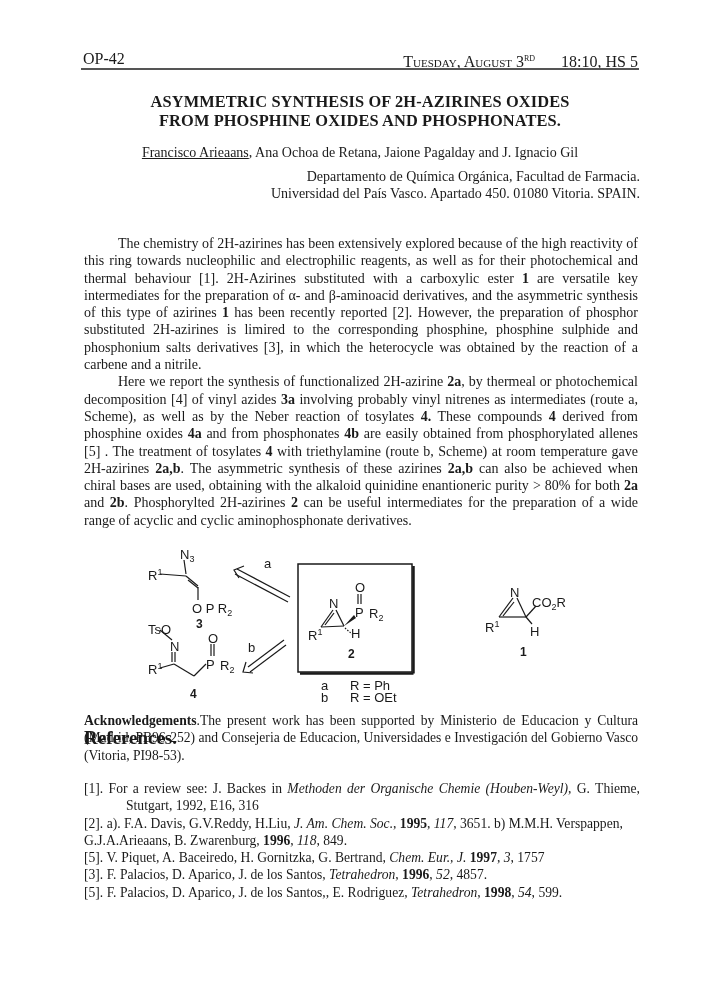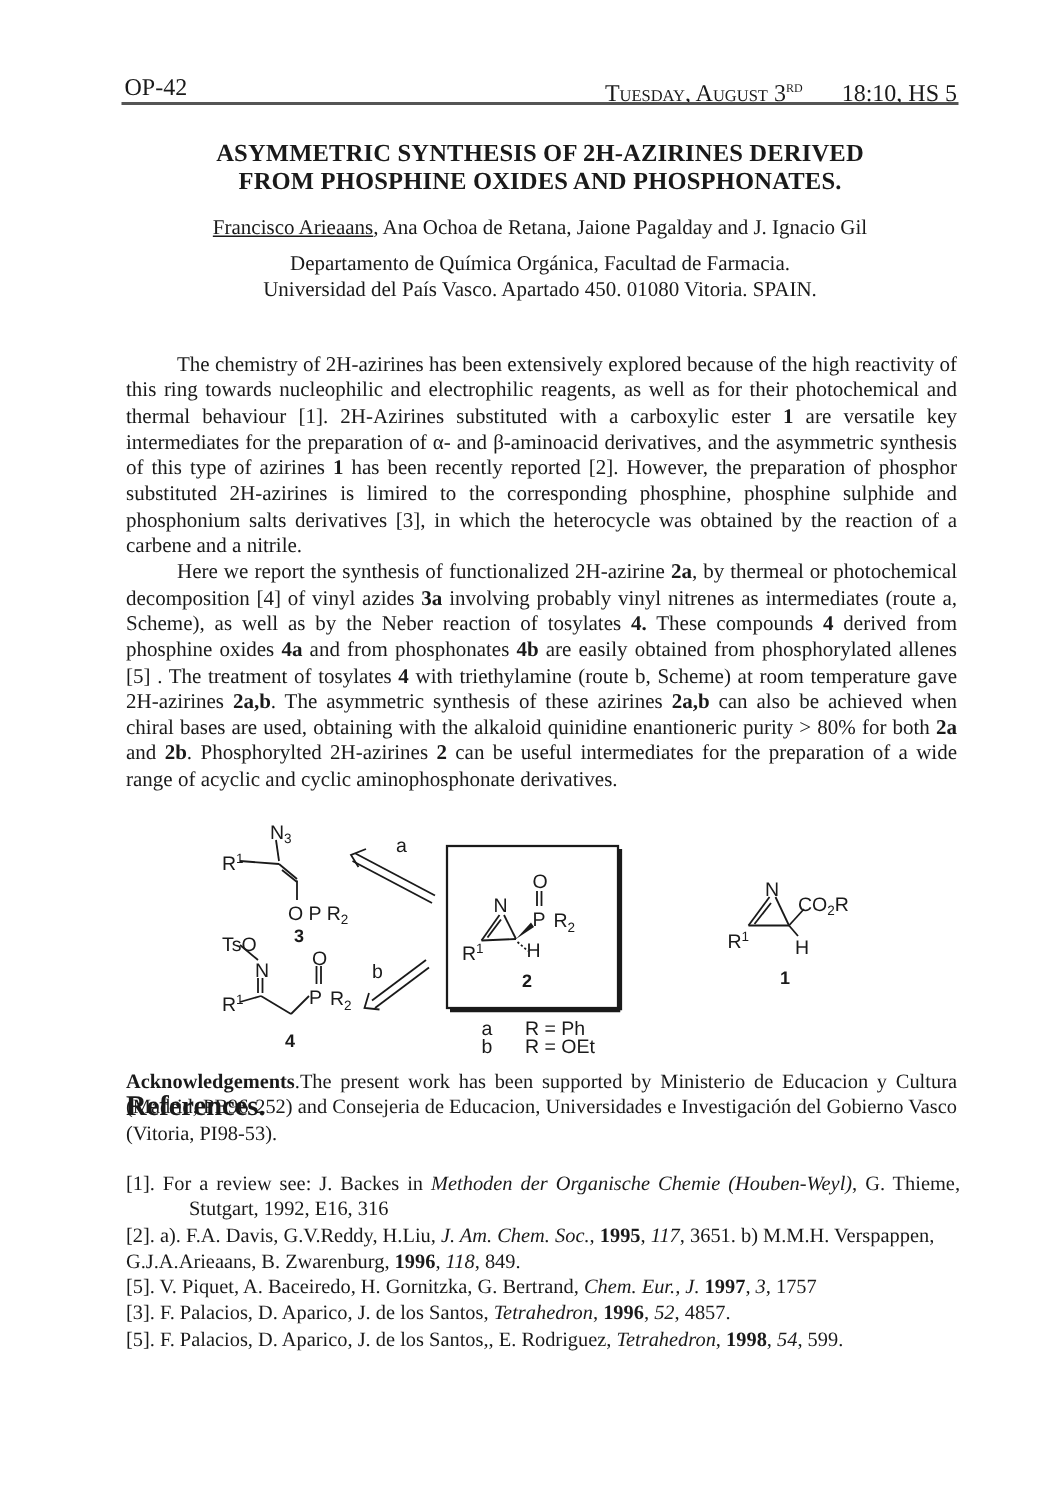--- a/index.html
+++ b/index.html
@@ -8,21 +8,21 @@
   .abs { position:absolute; }
   .hdr { top:50px; font-size:16px; line-height:18px; }
   .hdr-left { left:83px; }
   .hdr-right { right:66px; }
   .sc { font-variant: small-caps; }
   .hdr-rule { left:81px; top:68px; width:558px; height:2px; background:#555; }
   .title { left:80px; width:560px; top:92px; text-align:center; font-weight:bold;
            font-size:16.4px; line-height:19px; letter-spacing:0.1px; }
   .authors { left:80px; width:560px; top:144px; text-align:center; font-size:14px; line-height:17px; }
   .authors u { text-decoration: underline; }
-  .affil { left:80px; width:560px; top:168px; text-align:center; font-size:14px; line-height:17px; }
+  .affil { left:80px; width:560px; top:168px; text-align:right; font-size:14px; line-height:17px; }
   .body-text { left:84px; width:554px; top:235px; font-size:14px; line-height:17.3px; text-align:justify; }
   .body-text p { margin:0; text-indent:34px; }
   .scheme { left:140px; top:540px; width:460px; height:170px; }
   .ack { left:84px; top:712px; width:554px; font-size:13.6px; line-height:17.3px; text-align:justify; }
   .refs-head { left:84px; top:727px; font-size:19px; font-weight:bold; }
   .refs { left:84px; top:780px; width:556px; font-size:13.6px; line-height:17.3px; }
   .refs .ref { margin:0; }
   .refs .hang { padding-left:42px; text-indent:-42px; text-align:justify; }
   b { font-weight:bold; }
   i { font-style:italic;font-family:Liberation Serif, serif; }
@@ -33,21 +33,21 @@
 
 <div class="abs hdr hdr-left">OP-42</div>
 <div class="abs hdr hdr-right">
   <span class="sc">Tuesday, August 3</span><sup style="font-size:8px">RD</sup>
   <span style="display:inline-block;width:18px"></span>
   <span>18:10, HS 5</span>
 </div>
 <div class="abs hdr-rule"></div>
 
 <div class="abs title">
-  <div>ASYMMETRIC SYNTHESIS OF 2H-AZIRINES DERIVED</div>
+  <div>ASYMMETRIC SYNTHESIS OF 2H-AZIRINES OXIDES</div>
   <div>FROM PHOSPHINE OXIDES AND PHOSPHONATES.</div>
 </div>
 
 <div class="abs authors">
   <u>Francisco Arieaans</u><span>, Ana Ochoa de Retana, Jaione Pagalday and J. Ignacio Gil</span>
 </div>
 <div class="abs affil">
   <div>Departamento de Química Orgánica, Facultad de Farmacia.</div>
   <div>Universidad del País Vasco. Apartado 450. 01080 Vitoria. SPAIN.</div>
 </div>

